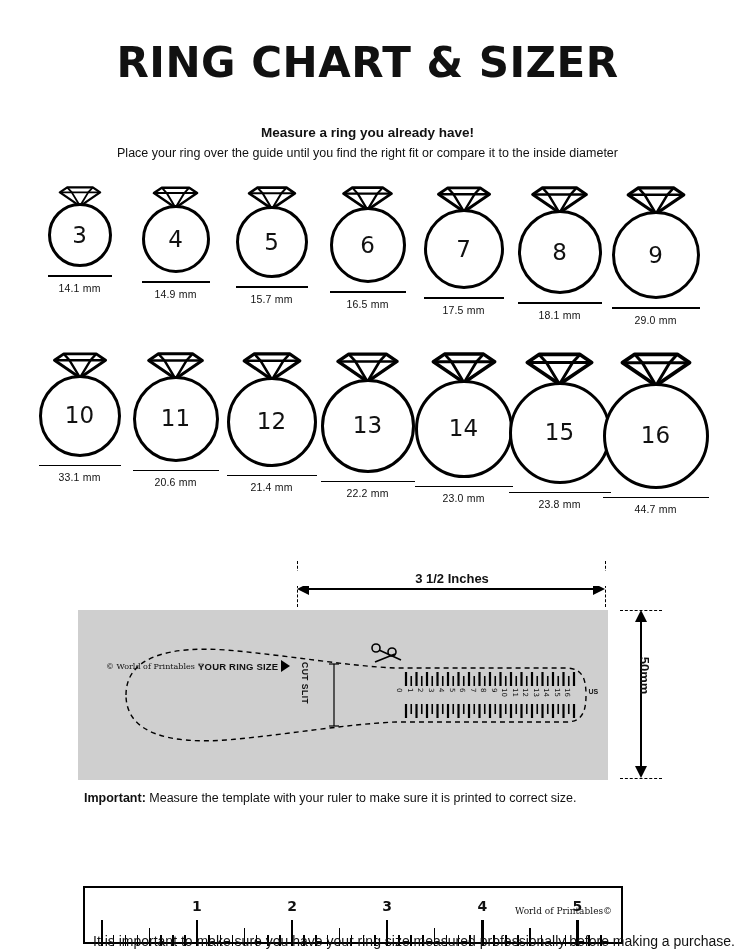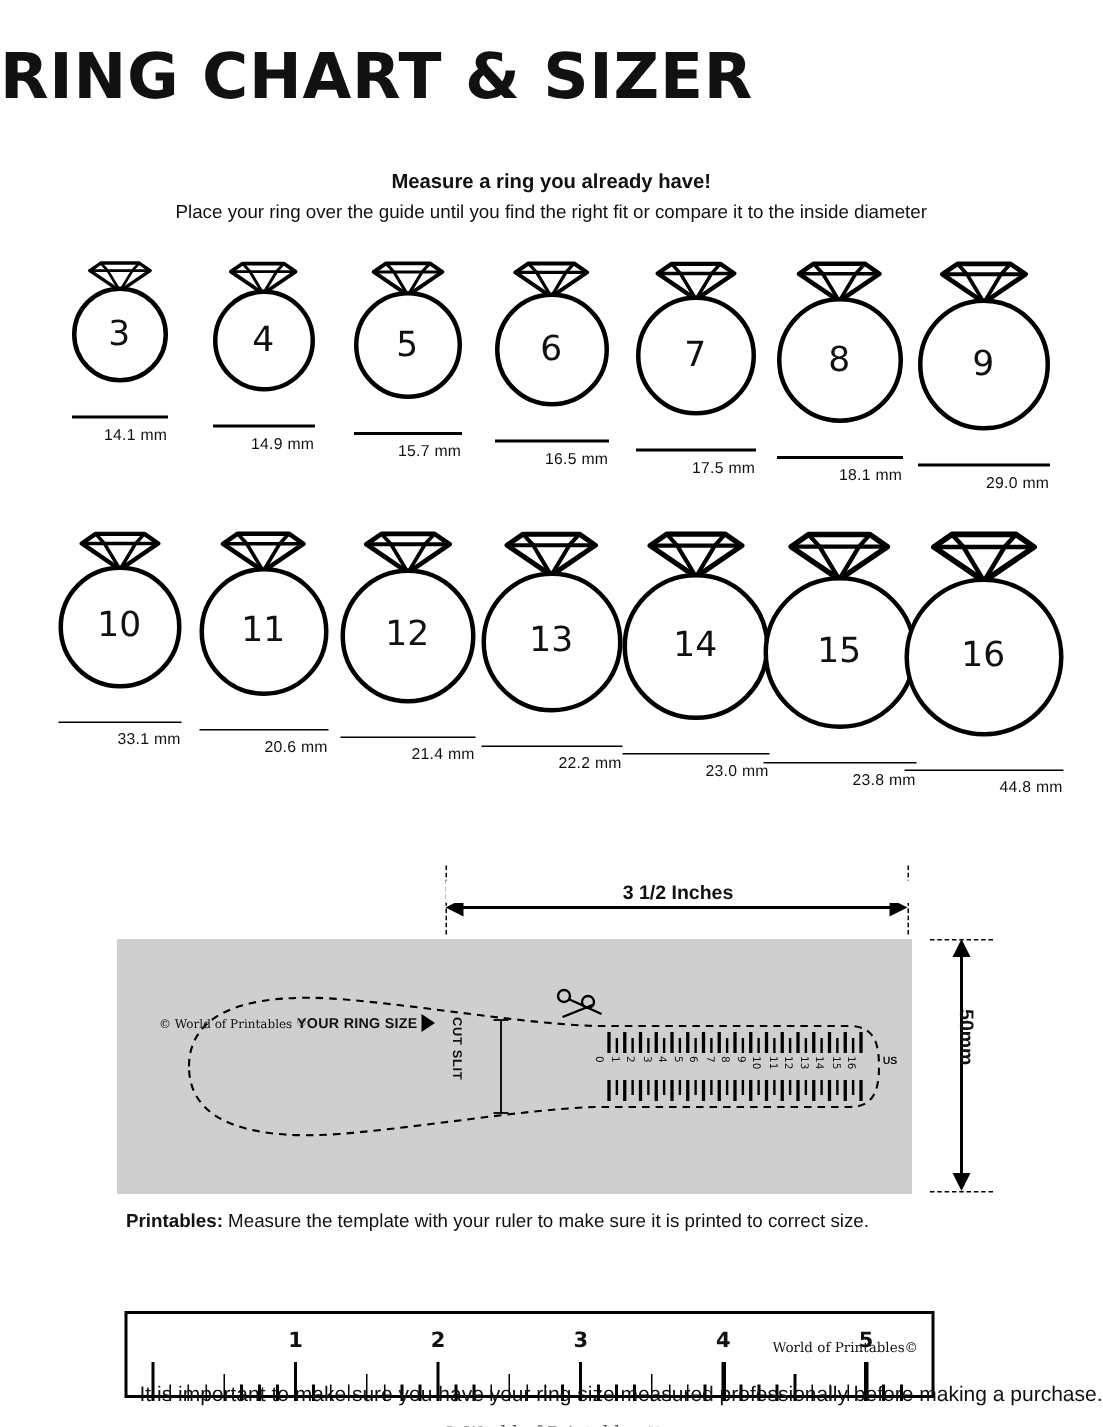--- a/index.html
+++ b/index.html
@@ -18,25 +18,25 @@
 
   .page {
     position: relative;
     width: 735px;
     height: 951px;
     box-sizing: border-box;
   }
 
   
   .title {
-    text-align: left;
+    text-align: center;
     font-size: 42px;
     font-weight: bold;
     letter-spacing: 0.5px;
-    margin-top: 26px;
+    margin-top: 38px;
     font-family: "DejaVu Sans", sans-serif;
   }
 
   .subtitle {
     text-align: center;
     font-size: 13.5px;
     font-weight: bold;
     margin-top: 38px;
   }
   .subtitle2 {
@@ -79,24 +79,24 @@
     position: relative;
     z-index: 2;
   }
   .ring-num {
     font-size: 23px;
     font-weight: 500;
     font-family: "DejaVu Sans", sans-serif;
     line-height: 1;
   }
   .mm-wrap {
-    margin-top: 22px;
+    margin-top: 8px;
     display: flex;
     flex-direction: column;
-    align-items: flex-end;
+    align-items: center;
   }
   .mm-rule {
     height: 1.5px;
     background: #000;
     margin-bottom: 5px;
   }
   .mm-label {
     font-size: 10.5px;
     letter-spacing: 0.2px;
   }
@@ -563,21 +563,21 @@
               <path d="M 6 14 L 94 14" stroke-width="4"></path>
               <path d="M 22 3 L 32 14 L 50 44 L 68 14 L 78 3" stroke-width="4"></path>
             </g>
           </svg>
           <div class="ring-circle" style="width: 100px; height: 100px;">
             <span class="ring-num">16</span>
           </div>
         </div>
         <div class="mm-wrap">
           <div class="mm-rule" style="width: 106px;"></div>
-          <div class="mm-label">44.8 mm</div>
+          <div class="mm-label">44.7 mm</div>
         </div>
       </div>
     </div>
 
   <div class="sizer-area">
 
     <div class="inches-arrow-wrap">
       <div class="tick-v" style="left:0;"></div>
       <div class="tick-v" style="left:308px;"></div>
       <div class="arrow-line" style="left:10px; width:288px;"></div>
@@ -712,21 +712,21 @@
     <div class="mm-vert-wrap">
       <div class="tick-h" style="top:0;"></div>
       <div class="tick-h" style="top:168px;"></div>
       <div class="vline" style="top:10px; height:148px;"></div>
       <div class="arrow-head-v up" style="top:0;"></div>
       <div class="arrow-head-v down" style="top:156px;"></div>
       <div class="mm-vert-label">50mm</div>
     </div>
 
     <div class="important-line">
-      <b>Printables:</b><span> Measure the template with your ruler to make sure it is printed to correct size.</span>
+      <b>Important:</b><span> Measure the template with your ruler to make sure it is printed to correct size.</span>
     </div>
   </div>
 
   <div class="ruler-wrap">
     <div class="ruler-box"></div>
     <div id="ruler-ticks">
         <div class="ruler-tick" style="left: 18px; height: 26px; width: 2.2px;"></div>
         <div class="ruler-tick" style="left: 29.8868px; height: 11px;"></div>
         <div class="ruler-tick" style="left: 41.7736px; height: 11px;"></div>
         <div class="ruler-tick" style="left: 53.6604px; height: 11px;"></div>

